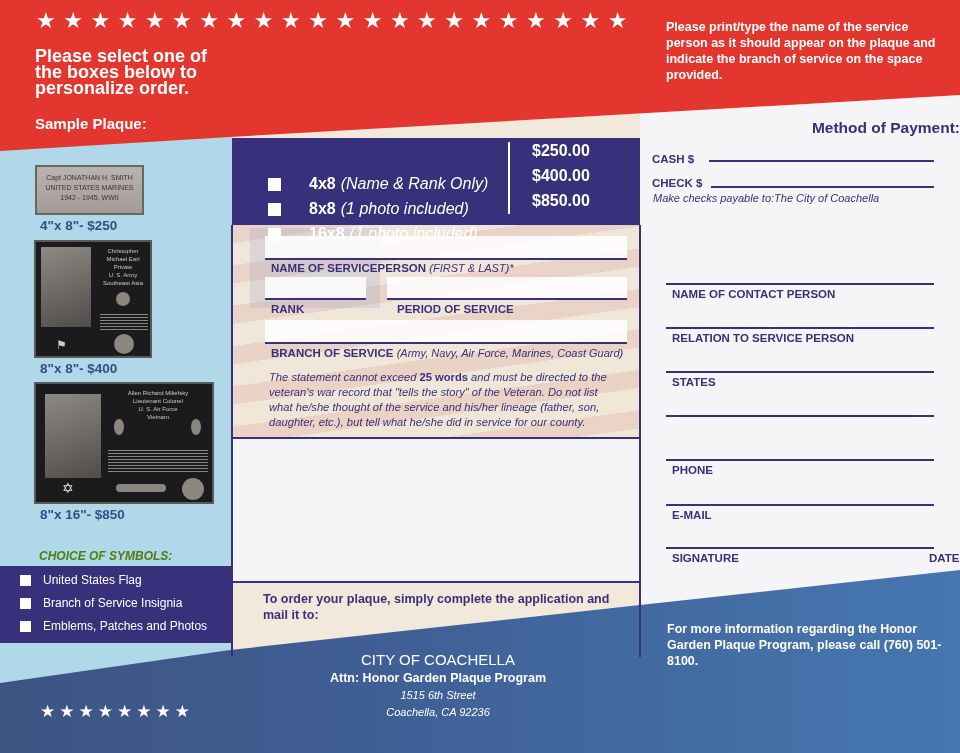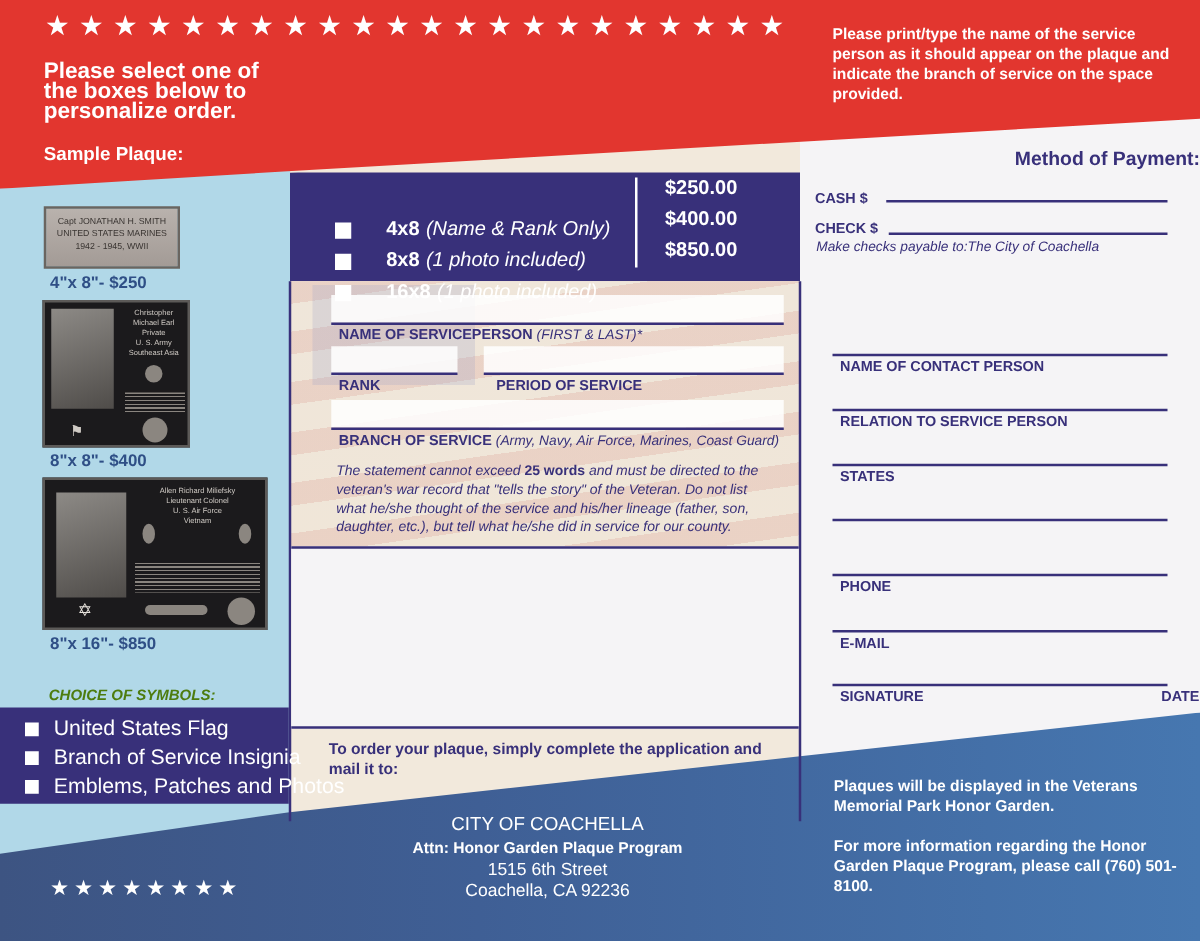--- a/index.html
+++ b/index.html
@@ -54,21 +54,21 @@
   .flabel i { font-weight: normal; font-size: 11px; }
   #statement { left: 269px; top: 370px; width: 352px; color: #38307a; font-size: 11.2px; font-style: italic; line-height: 15px; }
   #statement b { font-style: normal; }
   #statement-box { left: 233px; top: 437px; width: 406px; height: 146px; background: #f5f4f6; border-top: 2px solid #38307a; border-bottom: 2px solid #38307a; }
   #order-text { left: 263px; top: 591px; width: 370px; color: #38307a; font-size: 12.5px; font-weight: bold; line-height: 16px; }
 
   
   #address { left: 300px; top: 650px; width: 276px; text-align: center; color: #fff; }
   #address .city { font-size: 15px; line-height: 20px; }
   #address .attn { font-size: 12.5px; font-weight: bold; line-height: 17px; }
-  #address .line { font-size: 14px; line-height: 17px; }
+  #address .line { font-size: 11px; line-height: 17px; font-style: italic; }
 
   
   #pay-title { left: 640px; top: 119px; width: 320px; text-align: right; color: #38307a; font-size: 15.5px; font-weight: bold; }
   .pay-label { position: absolute; left: 652px; color: #38307a; font-size: 11.5px; font-weight: bold; }
   .pay-line { position: absolute; height: 2px; background: #38307a; }
   #check-note { left: 653px; top: 192px; color: #38307a; font-size: 11px; font-style: italic; }
   .rlabel { position: absolute; left: 672px; color: #38307a; font-size: 11.5px; font-weight: bold; }
   .rline { position: absolute; left: 666px; width: 268px; height: 2px; background: #38307a; }
   #date-label { left: 881px; top: 552px; color: #38307a; font-size: 11.5px; font-weight: bold; position: absolute; padding-left: 48px; }
   #info-right { left: 667px; top: 621px; width: 280px; color: #fff; font-size: 12.5px; font-weight: bold; line-height: 16px; }
@@ -81,21 +81,21 @@
   .caption { position: absolute; left: 40px; color: #2f4f86; font-size: 13.5px; font-weight: bold; }
   #plaque-2 { left: 34px; top: 240px; width: 118px; height: 118px; }
   #plaque-3 { left: 34px; top: 382px; width: 180px; height: 122px; }
   .photo { position: absolute; background: linear-gradient(160deg,#8d8a86,#4f4c49); }
   .ptext { position: absolute; color: #cfcac4; font-size: 6px; text-align: center; line-height: 8px; }
   .medal { position: absolute; width: 14px; height: 14px; border-radius: 50%; background: #8b8680; }
   .tiny-lines { position: absolute; background: repeating-linear-gradient(180deg, #8a857f 0 1px, transparent 1px 3px); }
 
   #symbols-title { left: 39px; top: 549px; color: #4d7c0f; font-size: 12px; font-weight: bold; font-style: italic; }
   #symbols-box { left: 0; top: 566px; width: 231px; height: 77px; background: #38307a; }
-  .sym-row { position: absolute; left: 20px; display: flex; align-items: center; color: #fff; font-size: 17px; }
+  .sym-row { position: absolute; left: 20px; display: flex; align-items: center; color: #fff; font-size: 12px; }
   .sym-row .cb { width: 11px; height: 11px; background: #fff; margin-right: 12px; }
 </style>
 </head>
 <body>
 
 <div class="abs" id="bg-left"></div>
 <div class="abs" id="bg-center"></div>
 <div class="abs" id="flag-wash"></div>
 <div class="abs" id="flag-canton"></div>
 <div class="abs" id="bg-right"></div>
@@ -176,21 +176,20 @@
 <div class="rline" style="top:415px"></div>
 <div class="rline" style="top:459px"></div>
 <div class="rlabel" style="top:464px">PHONE</div>
 <div class="rline" style="top:504px"></div>
 <div class="rlabel" style="top:509px">E-MAIL</div>
 <div class="rline" style="top:547px"></div>
 <div class="rlabel" style="top:552px">SIGNATURE</div>
 <div id="date-label">DATE</div>
 
 <div class="abs" id="info-right">
-  <p>Plaques will be displayed in the Veterans Memorial Park Honor Garden.</p>
   <p>For more information  regarding the Honor Garden Plaque Program, please call (760) 501-8100.</p>
 </div>
 
 <div class="plaque" id="plaque-1">
   <div class="txt">
     <div>Capt JONATHAN H. SMITH</div>
     <div>UNITED STATES MARINES</div>
     <div>1942 - 1945, WWII</div>
   </div>
 </div>

